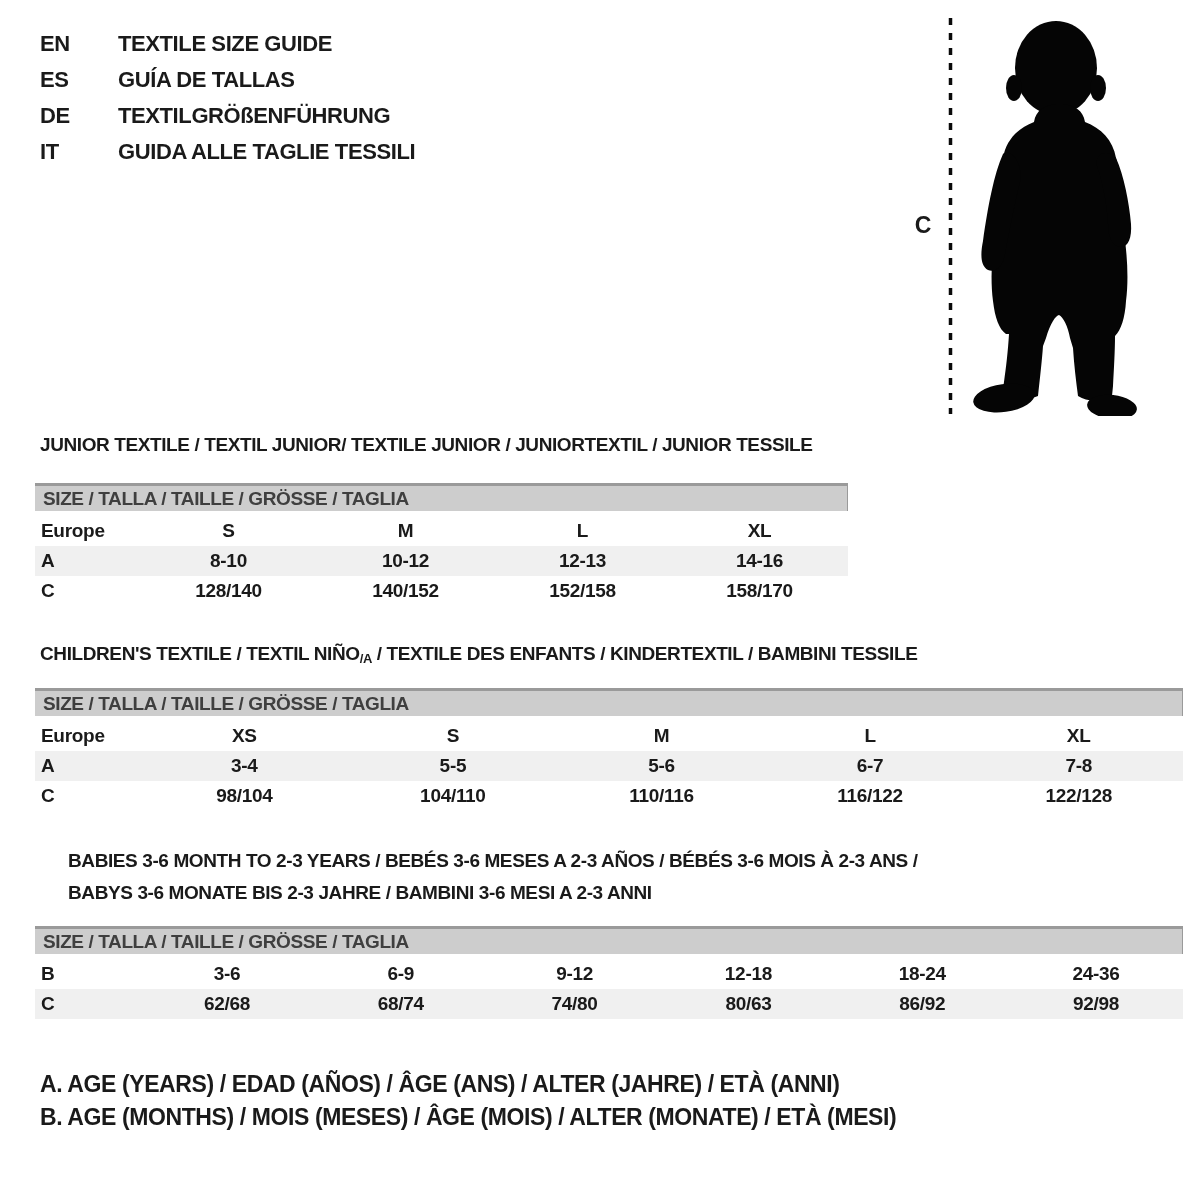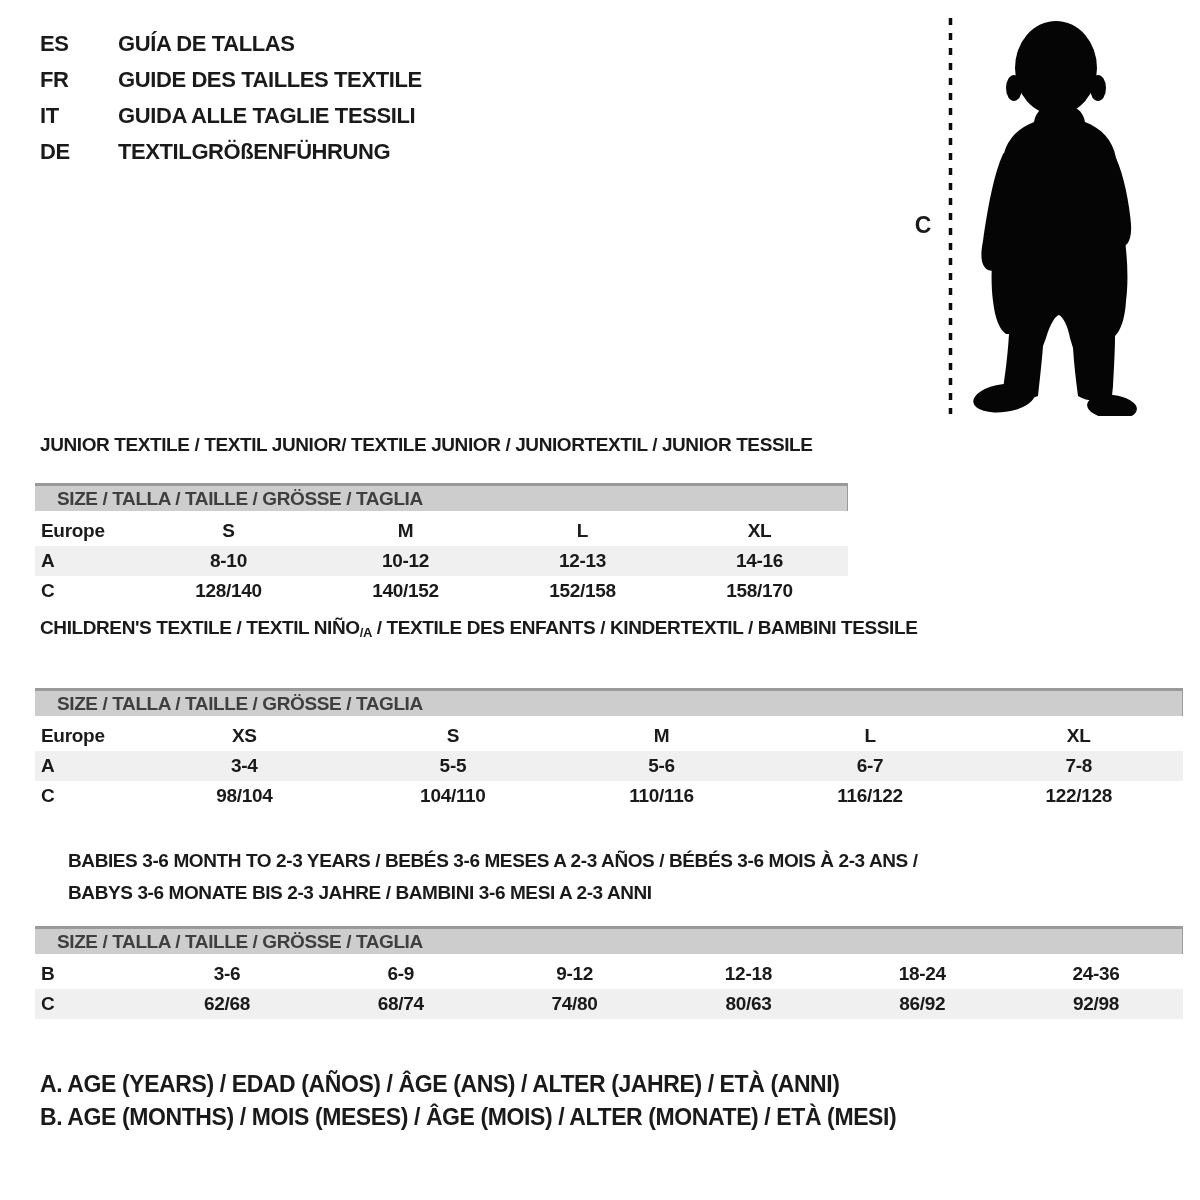--- a/index.html
+++ b/index.html
@@ -16,68 +16,68 @@
   .lang-title { white-space:nowrap; }
 
   
   .measure-line-svg { position:absolute; left:946px; top:16px; }
   .figure-label { position:absolute; left:908px; top:212px; width:30px; text-align:center; font-size:23px; }
   .silhouette-svg { position:absolute; left:968px; top:16px; }
 
   
   .sec-heading { position:absolute; left:40px; font-size:19px; letter-spacing:-0.4px; white-space:nowrap; line-height:22px; }
   .h-junior { top:434px; }
-  .h-children { top:617px; }
+  .h-children { top:643px; }
   .h-babies { top:850px;margin-left:28px; }
   .h-babies .hline { display:block; height:32px; }
   .subsz { font-size:13px; position:relative; top:3px; }
 
   
   .size-table { position:absolute; left:35px; }
   .t-junior { top:483px; width:813px; }
   .t-children { top:688px; width:1148px; }
   .t-babies { top:926px; width:1148px; }
   .size-bar {
     height:25px; background:var(--table-header-bg,#cdcdcd);
     border-top:3px solid var(--table-header-border,#9a9a9a);
     border-right:1px solid var(--table-header-border,#9a9a9a);
-    display:flex; align-items:center; padding-left:22px;
+    display:flex; align-items:center; padding-left:8px;
     font-size:19px; letter-spacing:-0.4px; color:var(--bar-text,#3f3f3f);
   }
   .rows { margin-top:5px; }
   .trow { display:flex; height:30px; align-items:center; font-size:19px; letter-spacing:-0.3px; }
   .trow.striped { background:var(--row-stripe,#f0f0f0); }
   .trow .lbl { flex:0 0 105px; width:105px; padding-left:6px; box-sizing:border-box; }
   .trow .cell { flex:1 1 0; text-align:center; }
 
   
   .footnotes { position:absolute; left:40px; top:1071px; }
   .footnote { display:block; height:33px; font-size:23px; letter-spacing:-0.4px; white-space:nowrap; }
 </style>
 </head>
 <body>
 
 <div class="page">
 
   <div class="lang-block">
     <div class="lang-row">
+      <span class="lang-code">EN</span>
+      <span class="lang-title">TEXTILE SIZE GUIDE</span>
+    </div>
+    <div class="lang-row">
       <span class="lang-code">ES</span>
       <span class="lang-title">GUÍA DE TALLAS</span>
     </div>
     <div class="lang-row">
-      <span class="lang-code">FR</span>
-      <span class="lang-title">GUIDE DES TAILLES TEXTILE</span>
+      <span class="lang-code">DE</span>
+      <span class="lang-title">TEXTILGRÖßENFÜHRUNG</span>
     </div>
     <div class="lang-row">
       <span class="lang-code">IT</span>
       <span class="lang-title">GUIDA ALLE TAGLIE TESSILI</span>
-    </div>
-    <div class="lang-row">
-      <span class="lang-code">DE</span>
-      <span class="lang-title">TEXTILGRÖßENFÜHRUNG</span>
     </div>
   </div>
 
   <svg class="measure-line-svg" width="9" height="400" viewBox="0 0 9 400">
     <line x1="4.5" y1="2" x2="4.5" y2="398" stroke="#0a0a0a" stroke-width="3.5" stroke-dasharray="7 8"></line>
   </svg>
   <div class="figure-label">C</div>
 
   <svg class="silhouette-svg" width="172" height="400" viewBox="0 0 172 400">
     <g fill="#050505">

